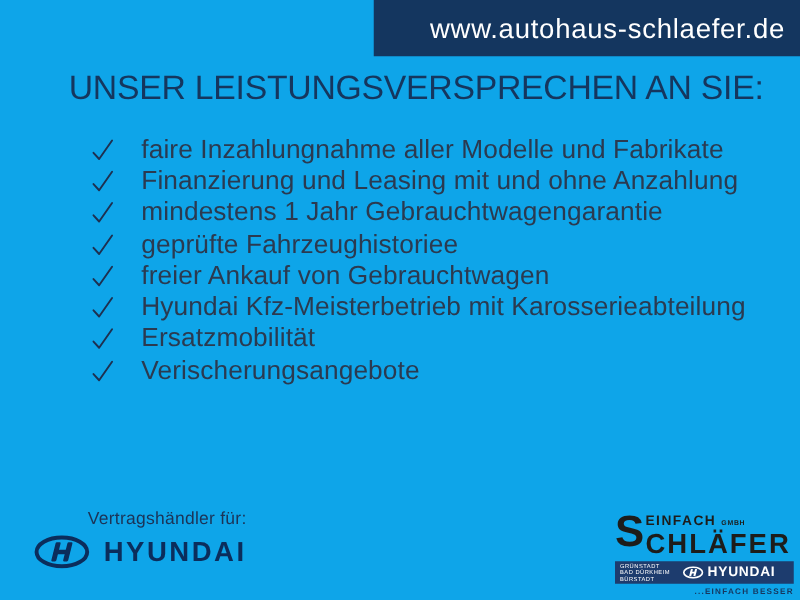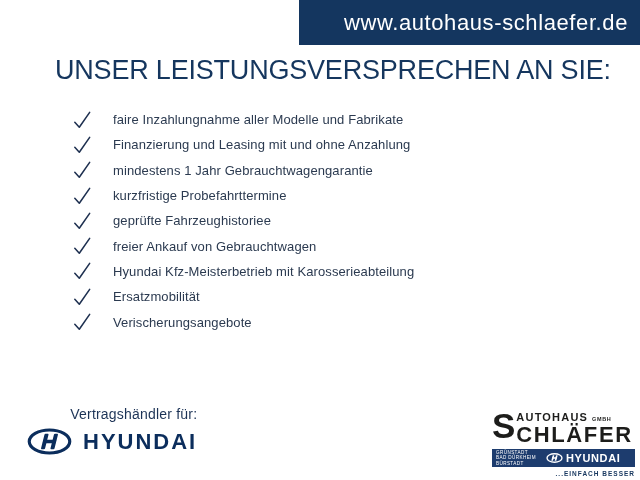--- a/index.html
+++ b/index.html
@@ -1,18 +1,18 @@
 <!DOCTYPE html>
 <html><head>
 <meta charset="utf-8">
 <style>
   html,body { margin:0; padding:0; background:#d8d8d8; }
   .stage {
     position:relative; width:640px; height:480px; overflow:hidden;
-    background:#ffffff;
+    background:#0ea5e9;
     font-family:"Liberation Sans", sans-serif;
   }
 
   
   .banner {
     position:absolute; left:299px; top:0; right:0; height:45px;
     background:#14365f;
     display:flex; align-items:center; justify-content:flex-end;
     padding-right:12px; box-sizing:border-box;
   }
@@ -23,21 +23,21 @@
     position:absolute; left:55px; top:55px; margin:0;
     font-size:27px; font-weight:normal; color:#15365e;
     letter-spacing:-0.2px; white-space:nowrap;
   }
 
   
   .promise-list { position:absolute; left:73px; top:107px; margin:0; padding:0; list-style:none; }
   .promise-item { display:flex; align-items:center; height:25.3px; }
   .check { width:18px; height:18px; margin-right:22px; flex:none; }
   .check svg { width:18px; height:18px; display:block; }
-  .item-text { font-size:13px; color:#2b3a50; white-space:nowrap; letter-spacing:0.1px; }
+  .item-text { font-size:21px; color:#2b3a50; white-space:nowrap; letter-spacing:0.1px; }
 
   
   .footer-left { position:absolute; left:30px; top:406px;text-align:right; }
   .dealer-label { font-size:14px; color:#1c3356; letter-spacing:0.2px; }
   .hyundai-row { display:flex; align-items:center; margin-top:6px; margin-left:-4px; }
   .hyundai-oval-navy { width:47px; height:27px; display:block; }
   .hyundai-word {
     font-size:22px; font-weight:bold; color:#0b2d5c;
     letter-spacing:2px; margin-left:10px; white-space:nowrap;
   }
@@ -96,28 +96,20 @@
           </svg>
         </span>
         <span class="item-text">mindestens 1 Jahr Gebrauchtwagengarantie</span>
       </li>
       <li class="promise-item">
         <span class="check">
           <svg viewBox="0 0 20 20">
             <polyline points="2,12.5 7,18 18.5,1.5" fill="none" stroke="#1e3050" stroke-width="1.7" stroke-linecap="round" stroke-linejoin="round"></polyline>
           </svg>
         </span>
-        <span class="item-text">kurzfristige Probefahrttermine</span>
-      </li>
-      <li class="promise-item">
-        <span class="check">
-          <svg viewBox="0 0 20 20">
-            <polyline points="2,12.5 7,18 18.5,1.5" fill="none" stroke="#1e3050" stroke-width="1.7" stroke-linecap="round" stroke-linejoin="round"></polyline>
-          </svg>
-        </span>
         <span class="item-text">geprüfte Fahrzeughistoriee</span>
       </li>
       <li class="promise-item">
         <span class="check">
           <svg viewBox="0 0 20 20">
             <polyline points="2,12.5 7,18 18.5,1.5" fill="none" stroke="#1e3050" stroke-width="1.7" stroke-linecap="round" stroke-linejoin="round"></polyline>
           </svg>
         </span>
         <span class="item-text">freier Ankauf von Gebrauchtwagen</span>
       </li>
@@ -160,21 +152,21 @@
       </svg>
       <span class="hyundai-word">HYUNDAI</span>
     </div>
   </div>
 
   <div class="schlaefer">
     <div class="sch-top">
       <span class="big-s">S</span>
       <div class="sch-col">
         <div class="sch-line1">
-          <span class="sch-autohaus">AUTOHAUS</span>
+          <span class="sch-autohaus">EINFACH</span>
           <span class="sch-gmbh">GMBH</span>
         </div>
         <div class="sch-chlaefer">CHLÄFER</div>
       </div>
     </div>
     <div class="sch-bar">
       <div class="sch-cities">
         <span class="sch-city">GRÜNSTADT</span>
         <span class="sch-city">BAD DÜRKHEIM</span>
         <span class="sch-city">BÜRSTADT</span>

